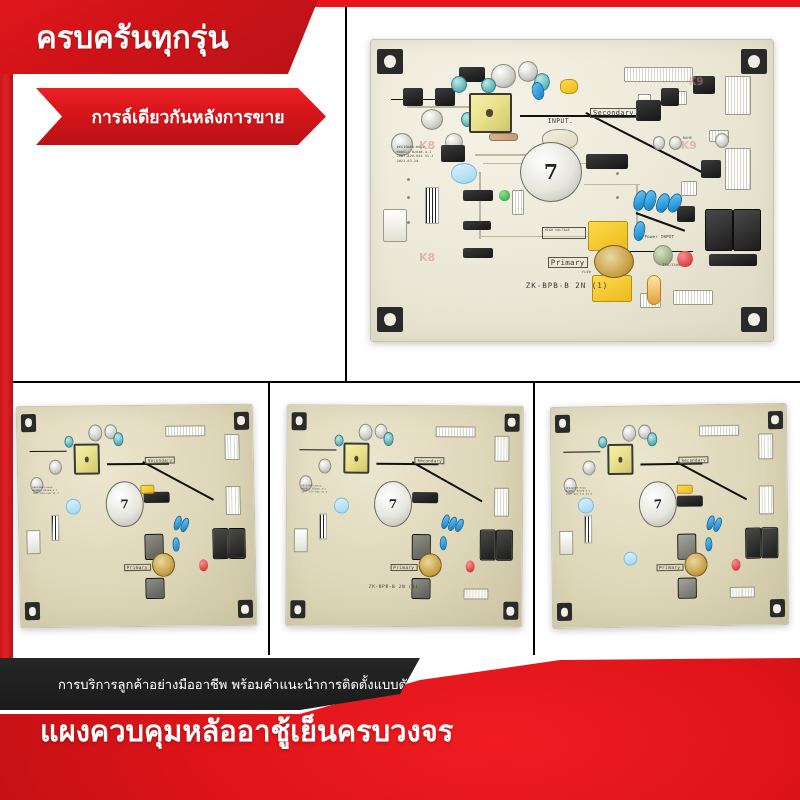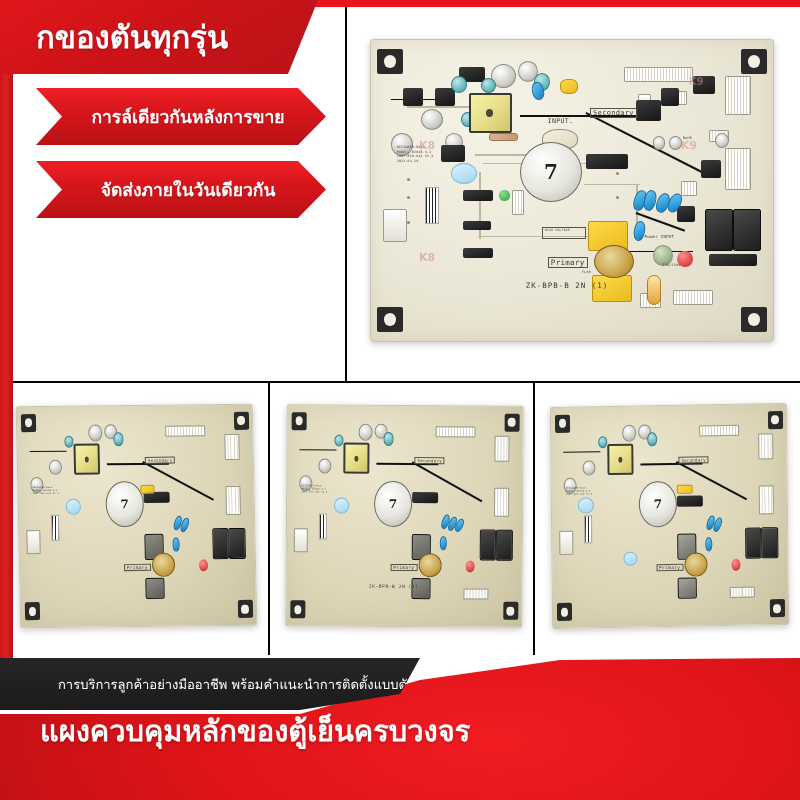--- a/index.html
+++ b/index.html
@@ -196,33 +196,30 @@
     text-shadow:0 2px 3px rgba(0,0,0,.2);
   }
 </style>
 </head>
 <body>
 
 <div class="left-rail"></div>
 <div class="top-strip"></div>
 
 <div class="header-banner">
-  <div class="htxt">กของตันทุกรุ่น</div>
+  <div class="htxt">ครบครันทุกรุ่น</div>
 </div>
 
 <div class="arrow-list">
 
   <div class="arrow">
     <span class="atxt">การล์เดียวกันหลังการขาย</span>
   </div>
 
 
-  <div class="arrow">
-    <span class="atxt">จัดส่งภายในวันเดียวกัน</span>
-  </div>
 
 </div>
 
 <div class="v-div-top"></div>
 <div class="h-div"></div>
 <div class="v-div-a"></div>
 <div class="v-div-b"></div>
 
 <div class="pcb-hero">
   <div class="board">
@@ -486,18 +483,18 @@
     <div class="silk box" style="left:44%;top:72%;font-size:4.5px;">Primary</div>
     <div class="silk" style="left:6%;top:36%;font-size:2.1px;line-height:1.5;">
       <div>DESIGNER:HOuw</div>
       <div>MODEL: B2048.4-1</div>
       <div>JUW7.820.041 V1.3</div>
     </div>
   </div>
 </div>
 
 <div class="red-banner">
-  <div class="rtxt">แผงควบคุมหลักของตู้เย็นครบวงจร</div>
+  <div class="rtxt">แผงควบคุมหลัออาชู้เย็นครบวงจร</div>
 </div>
 
 <div class="black-banner">
   <div class="btxt">การบริการลูกค้าอย่างมืออาชีพ พร้อมคำแนะนำการติดตั้งแบบตัวต่อตัว</div>
 </div>
 
 </body></html>

